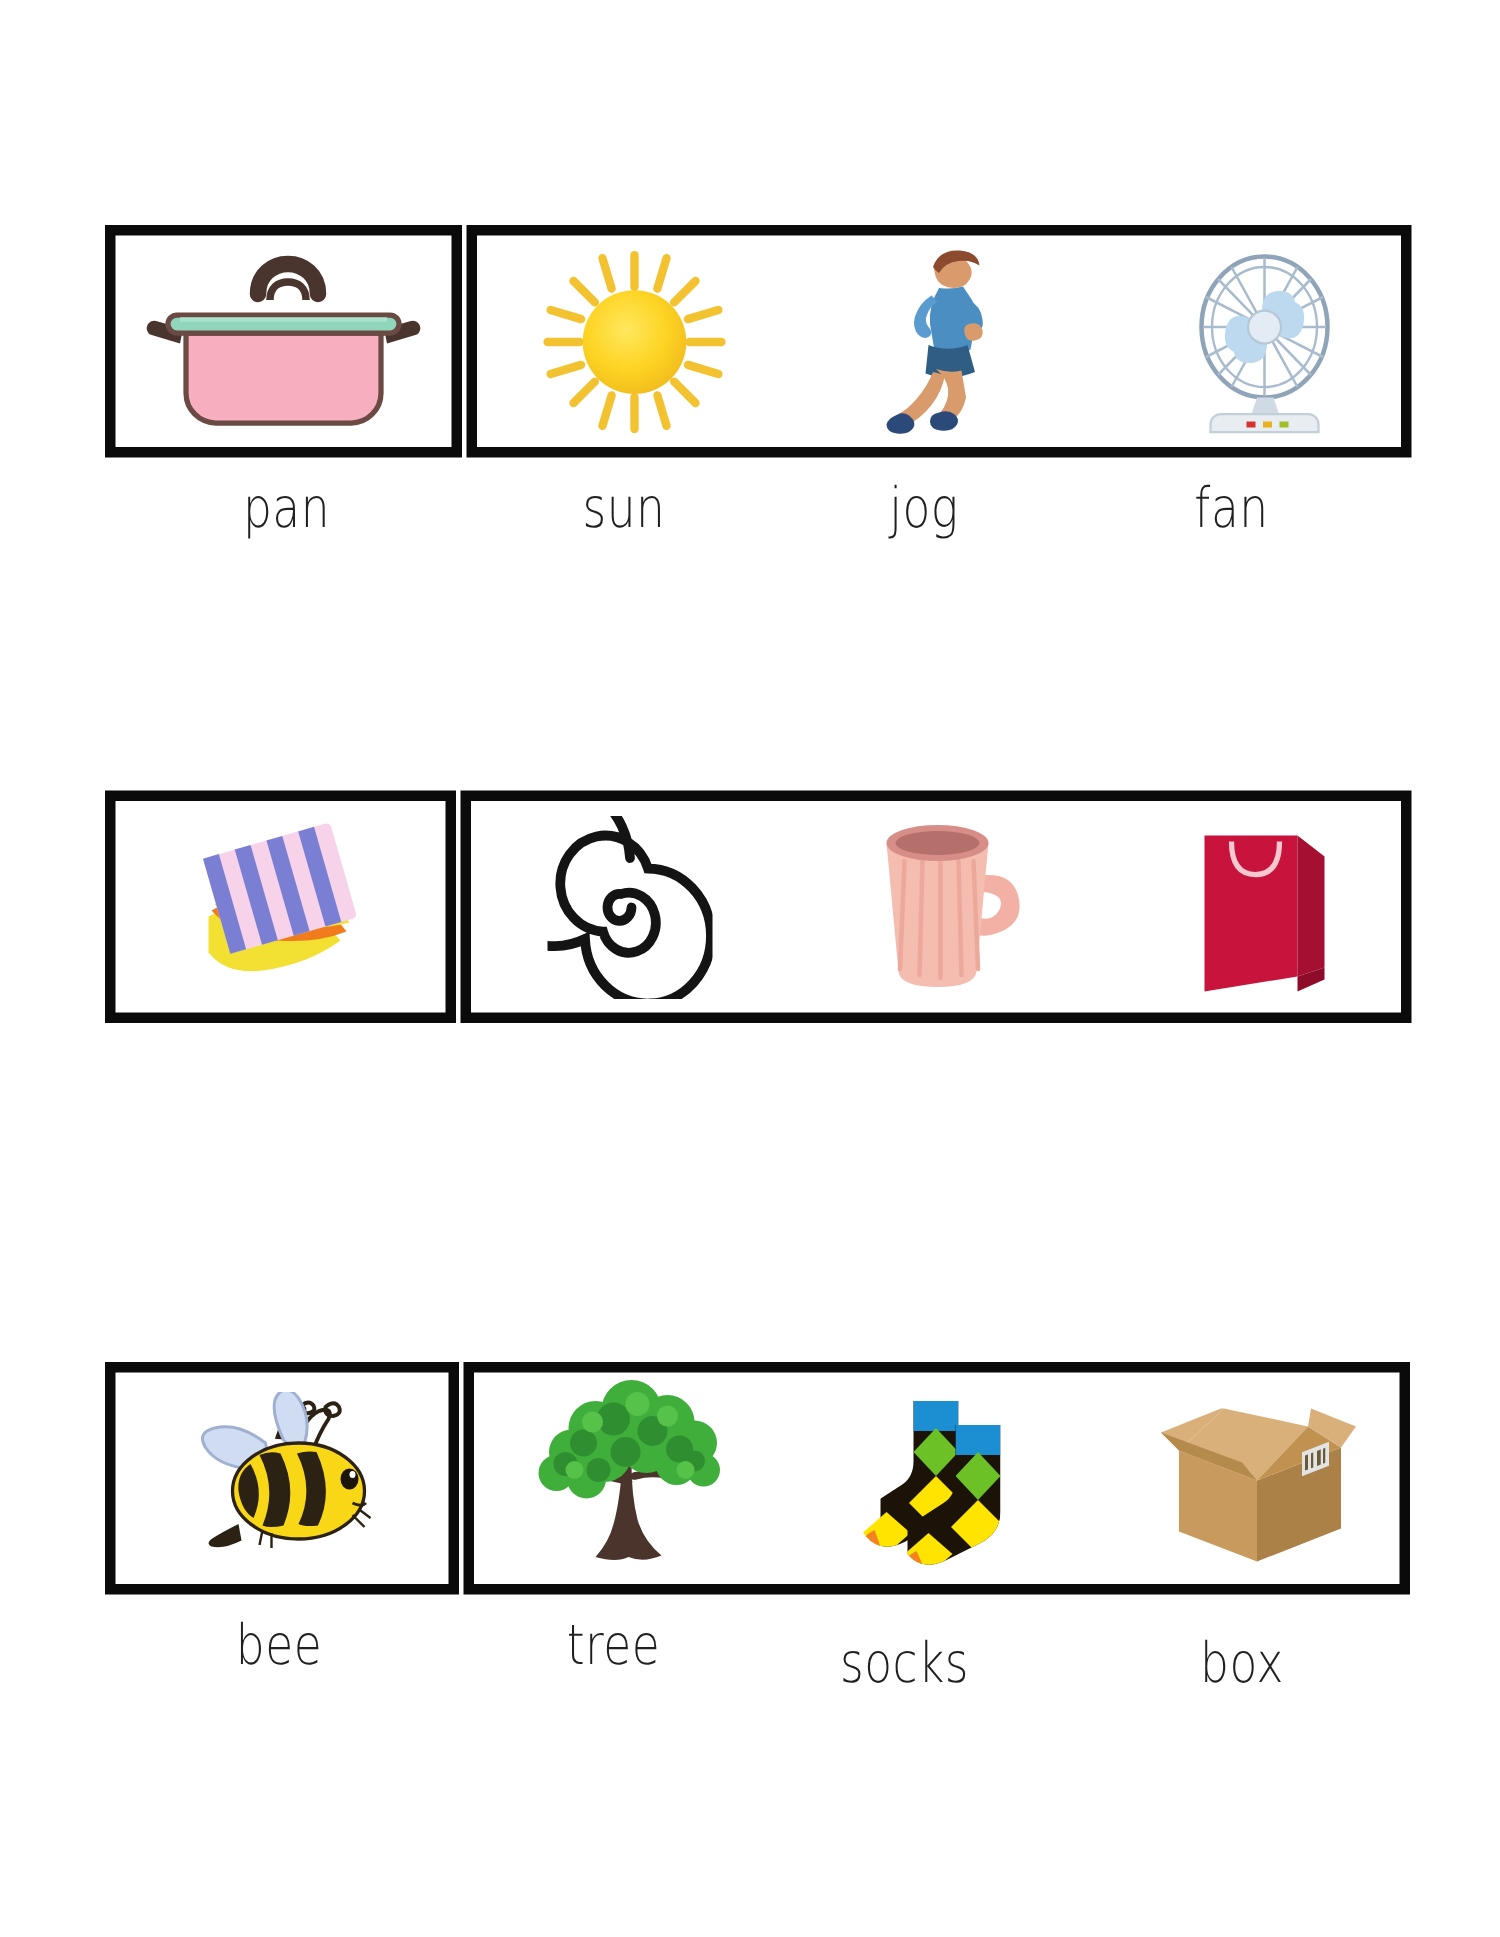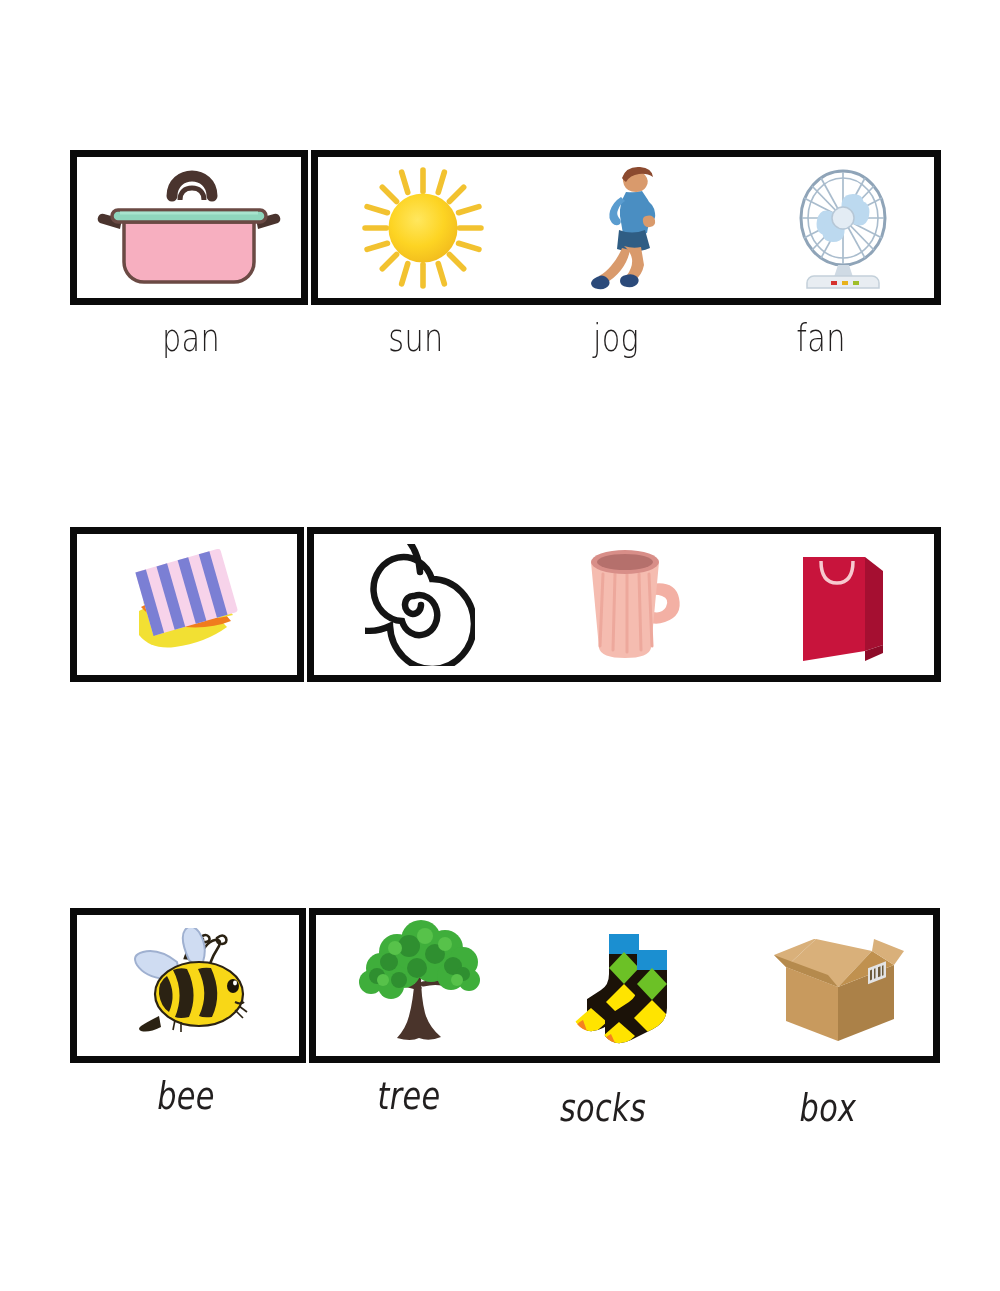--- a/index.html
+++ b/index.html
@@ -23,21 +23,21 @@
 
   
   .row {
     position: absolute;
     left: 0;
     width: 848px;
     margin-left: 16px;
   }
   .row-1 { top: 150px; }
   .row-2 { top: 527px; }
-  .row-3 { top: 908px; font-style: italic; }
+  .row-3 { top: 908px; }
 
   .boxes {
     position: relative;
     height: 155px;
   }
 
   .pic-box {
     position: absolute;
     box-sizing: border-box;
     border: 7px solid #0a0a0a;

